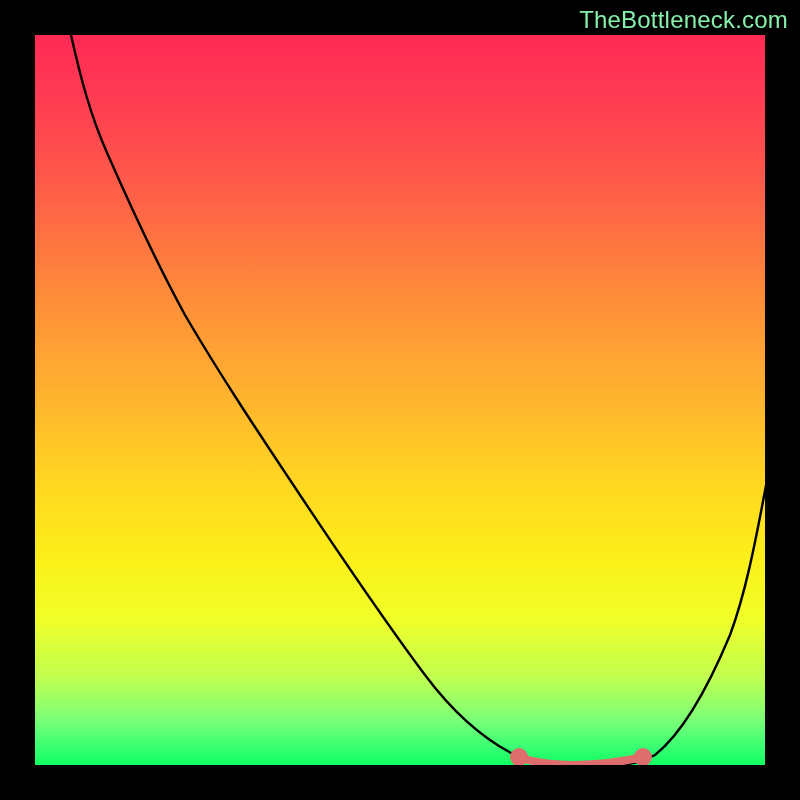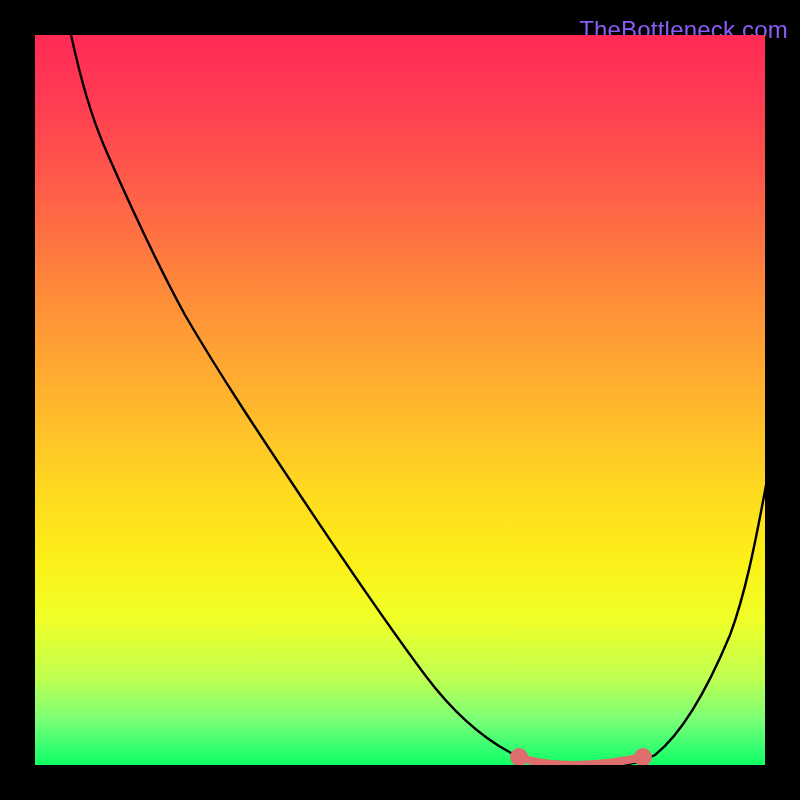--- a/index.html
+++ b/index.html
@@ -44,23 +44,23 @@
     );
   }
   svg.curve {
     position: absolute;
     inset: 0;
     width: 100%;
     height: 100%;
   }
   .watermark {
     position: absolute;
-    top: 16px;
+    top: 6px;
     right: 12px;
-    color: #8b5cf6;
+    color: #86efac;
     font-size: 24px;
     letter-spacing: 0.2px;
   }
 </style>
 </head>
 <body>
 
 <div class="stage">
   <div class="watermark">TheBottleneck.com</div>
   <div class="plot-area">

